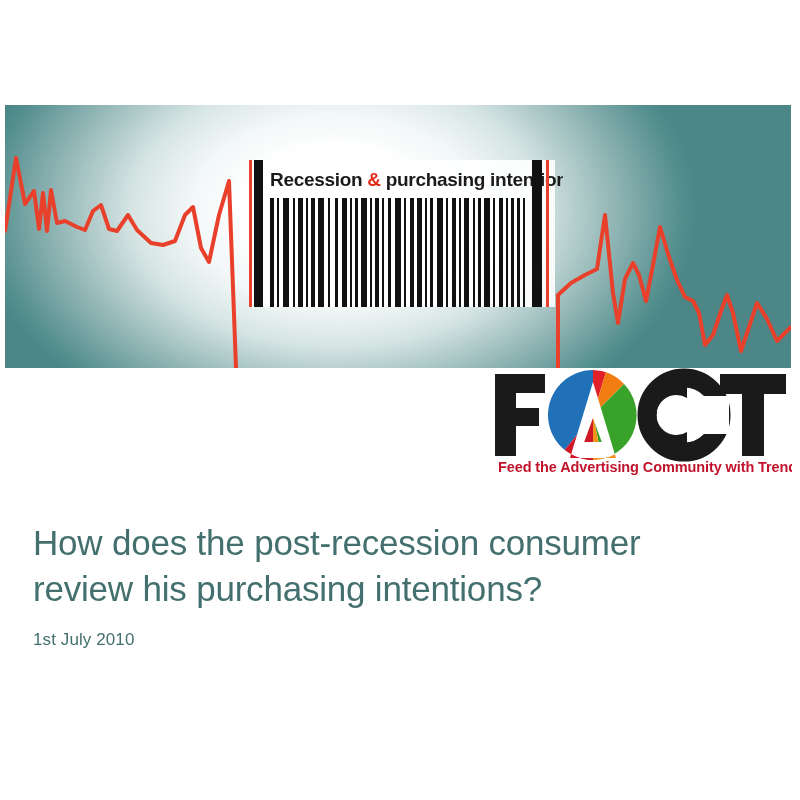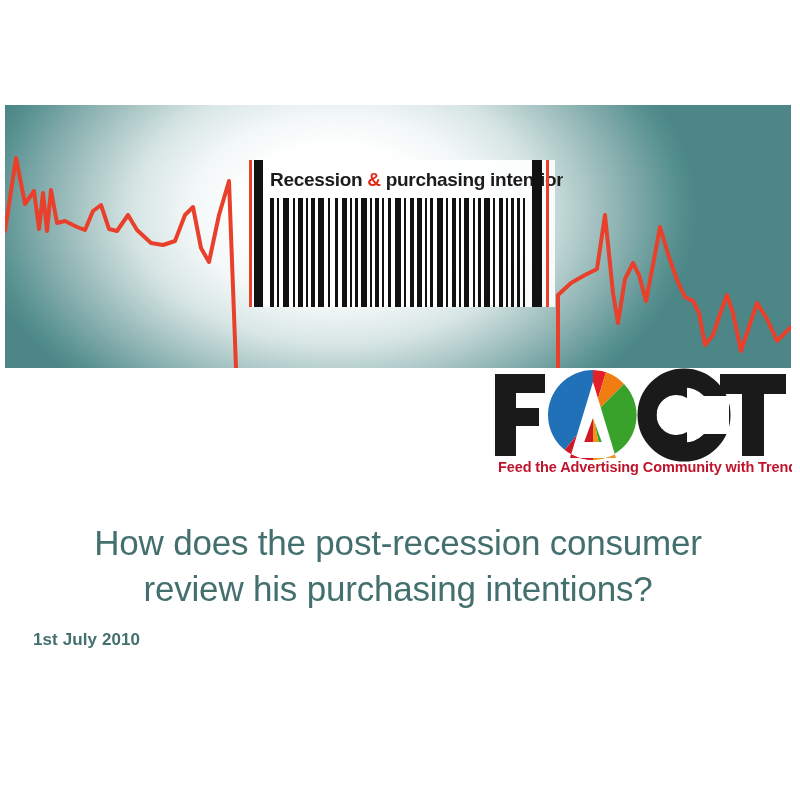--- a/index.html
+++ b/index.html
@@ -74,27 +74,26 @@
   }
   #deck-title {
     margin: 0;
     font-family: "Liberation Sans", sans-serif;
     font-size: 35px;
     font-weight: 400;
     line-height: 46px;
     letter-spacing: -0.2px;
     color: #43706e;
     white-space: pre-line;
-    text-align: center;
   }
   #deck-date {
     margin: 18px 0 0 0;
     font-family: "Liberation Sans", sans-serif;
     font-size: 17px;
-    font-weight: 700;
+    font-weight: 400;
     letter-spacing: 0.1px;
     color: #43706e;
   }
 </style>
 </head>
 <body>
 
 <div id="slide">
 
   <div id="hero">

